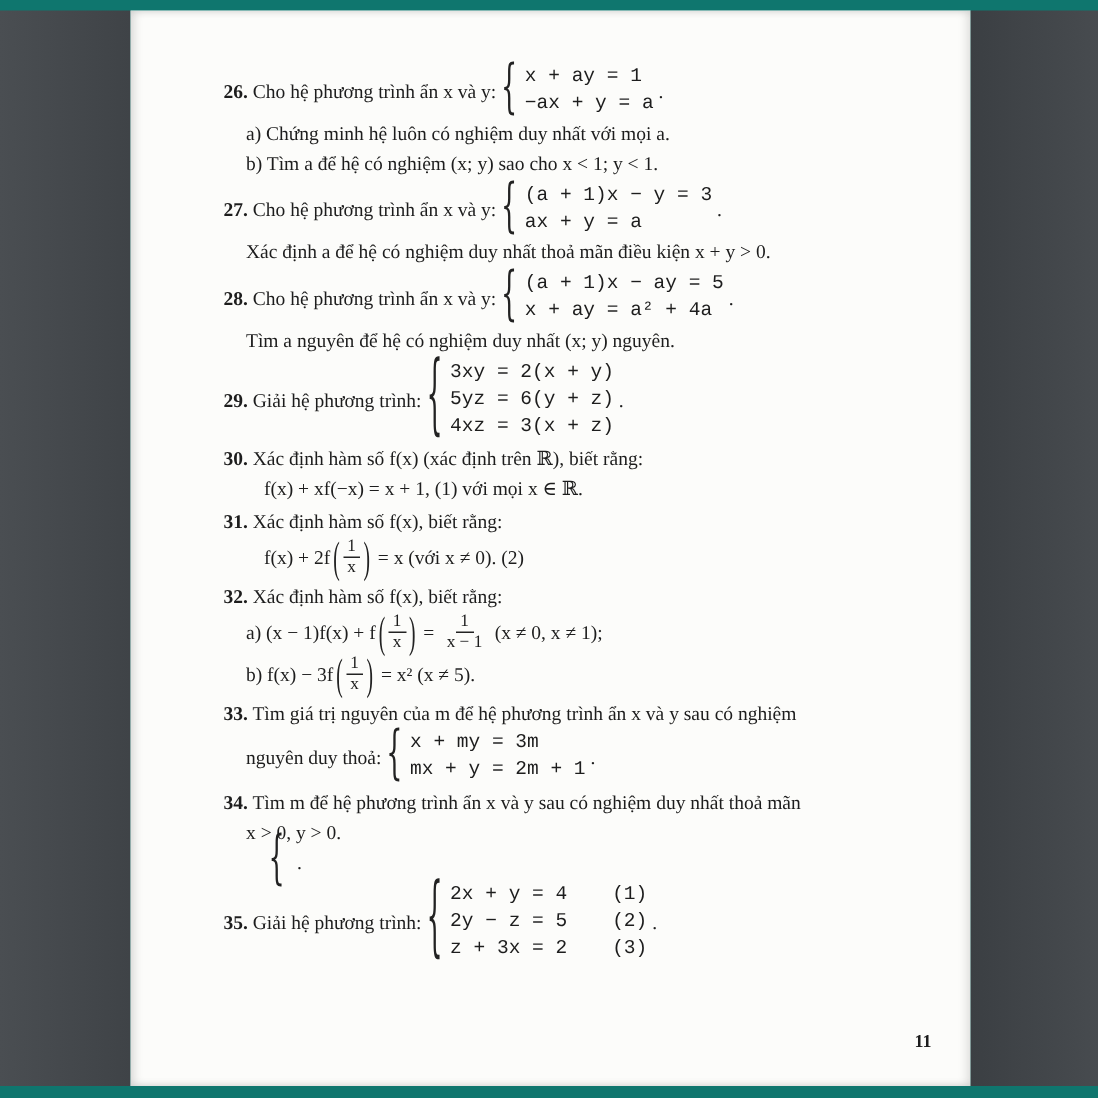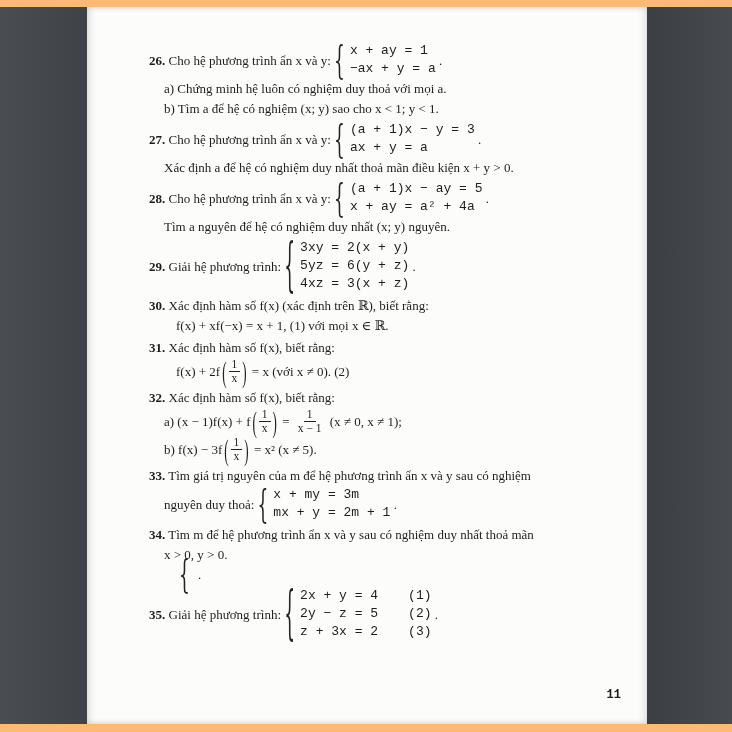--- a/index.html
+++ b/index.html
@@ -1,18 +1,18 @@
 <!DOCTYPE html>
 <html><head>
 <meta charset="utf-8">
 <style>
   *{box-sizing:border-box;margin:0;padding:0}
   html,body{width:732px;height:732px;overflow:hidden;background:#ffffff;
     font-family:"Liberation Serif","DejaVu Serif",serif;color:#1d1d1d;}
-  .photo{position:relative;width:732px;height:732px;background:#fdba74;}
+  .photo{position:relative;width:732px;height:732px;background:#0f766e;}
   .strip{position:absolute;top:7px;height:717px;}
   .strip-left{left:0;width:87px;background:linear-gradient(90deg,#4a4e52,#3f4347);}
   .strip-right{right:0;width:85px;background:linear-gradient(90deg,#3b3f43,#474b4f);}
   .page{position:absolute;left:87px;top:7px;width:560px;height:717px;background:#fcfcfa;
     padding:34px 28px 0 62px;box-shadow:inset 3px 0 6px rgba(0,0,0,.12), inset -3px 0 6px rgba(0,0,0,.10);}
   .problem{margin-bottom:3px;}
   .line{display:flex;align-items:center;margin:1px 0;white-space:pre;font-size:13px;line-height:19px;}
   .indent-0{margin-left:0}
   .indent-1{margin-left:15px}
   .indent-2{margin-left:27px}
@@ -22,33 +22,33 @@
   .brace{display:inline-block;font-size:17px;line-height:17px;margin-right:5px;color:#222;
     font-family:"DejaVu Serif",serif;}
   .syscol{display:inline-flex;flex-direction:column;font-family:Liberation Mono, monospace;}
   .sysrow{display:flex;line-height:18px;font-size:13px;}
   .eqlabel{margin-left:30px;}
   .fracwrap{display:inline-flex;align-items:center;margin:0 1px;}
   .bigp{display:inline-block;transform:scaleY(2.25);font-size:13px;line-height:13px;margin:0 1px;color:#222;}
   .frac{display:inline-flex;flex-direction:column;align-items:center;font-size:11.5px;line-height:13px;margin:0 1px;}
   .num{padding:0 3px;border-bottom:1px solid #222;}
   .den{padding:0 3px;}
-  .page-number{position:absolute;right:26px;bottom:22px;font-weight:bold;font-size:12px;font-family:Liberation Mono, monospace;}
+  .page-number{position:absolute;right:26px;bottom:22px;font-weight:bold;font-size:12px;}
 </style>
 </head>
 <body>
 
 <div class="photo">
   <div class="strip strip-left"></div>
   <div class="strip strip-right"></div>
   <div class="page">
     <div>
         <div class="problem">
           <div class="line indent-0"><span class="bold">26.</span><span> Cho hệ phương trình ẩn x và y: </span><span class="syswrap"><span class="brace" style="transform: scaleY(2.3);">{</span><span class="syscol"><span class="sysrow"><span>x + ay = 1</span></span><span class="sysrow"><span>−ax + y = a</span></span></span></span><span> .</span></div>
-          <div class="line indent-1"><span>a) Chứng minh hệ luôn có nghiệm duy thoả với mọi a.</span></div>
+          <div class="line indent-1"><span>a) Chứng minh hệ luôn có nghiệm duy nhất với mọi a.</span></div>
           <div class="line indent-1"><span>b) Tìm a để hệ có nghiệm (x; y) sao cho x &lt; 1; y &lt; 1.</span></div>
         </div>
         <div class="problem">
           <div class="line indent-0"><span class="bold">27.</span><span> Cho hệ phương trình ẩn x và y: </span><span class="syswrap"><span class="brace" style="transform: scaleY(2.3);">{</span><span class="syscol"><span class="sysrow"><span>(a + 1)x − y = 3</span></span><span class="sysrow"><span>ax + y = a</span></span></span></span><span> .</span></div>
           <div class="line indent-1"><span>Xác định a để hệ có nghiệm duy nhất thoả mãn điều kiện x + y &gt; 0.</span></div>
         </div>
         <div class="problem">
           <div class="line indent-0"><span class="bold">28.</span><span> Cho hệ phương trình ẩn x và y: </span><span class="syswrap"><span class="brace" style="transform: scaleY(2.3);">{</span><span class="syscol"><span class="sysrow"><span>(a + 1)x − ay = 5</span></span><span class="sysrow"><span>x + ay = a² + 4a</span></span></span></span><span> .</span></div>
           <div class="line indent-1"><span>Tìm a nguyên để hệ có nghiệm duy nhất (x; y) nguyên.</span></div>
         </div>

